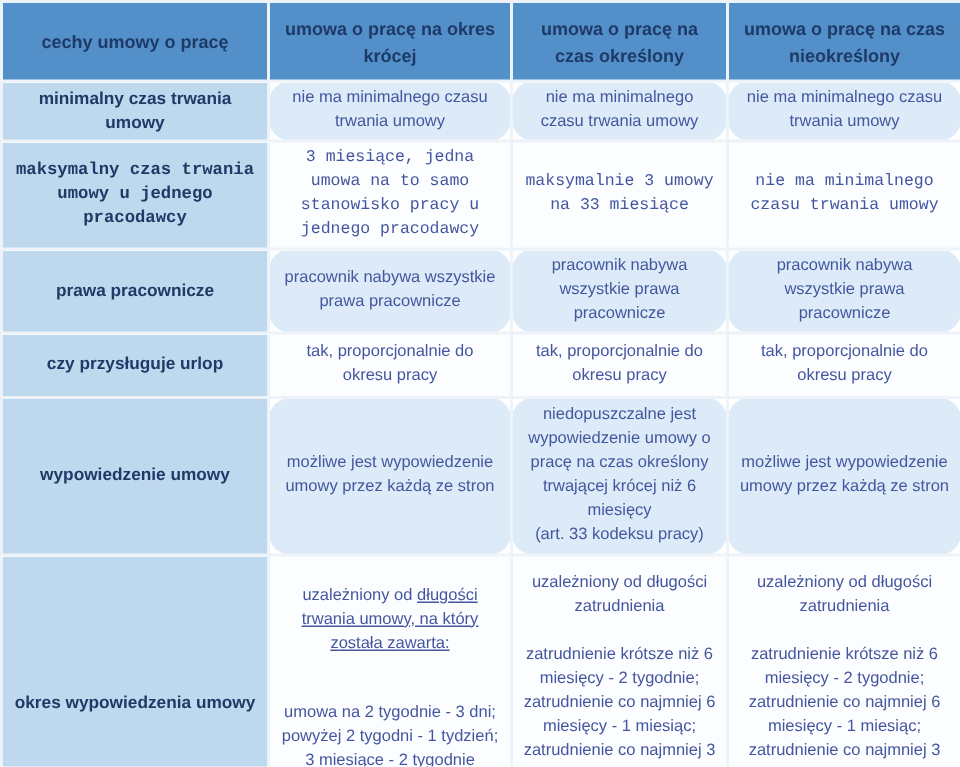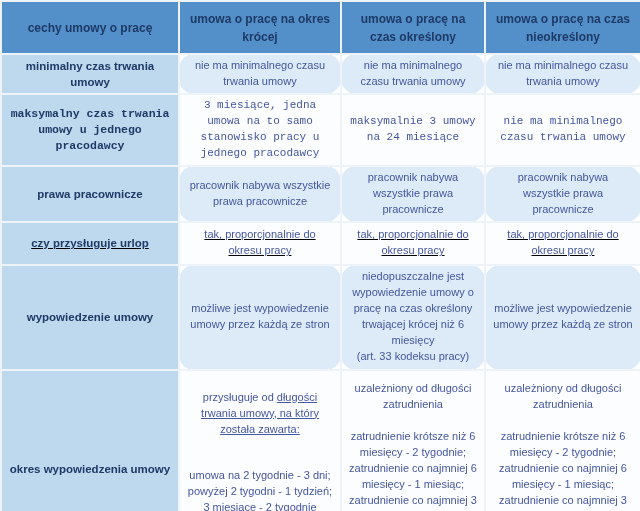--- a/index.html
+++ b/index.html
@@ -54,21 +54,21 @@
     color: var(--cell_text);
     line-height: 1.45;
     white-space: pre-line;
   }
   tbody tr.band-blue  td.cell { background: var(--band_blue); border-radius: 15px; }
   tbody tr.band-white td.cell { background: var(--band_white); }
   thead tr { height: 53px; }
   tbody tr:nth-child(1) { height: 40px; }
   tbody tr:nth-child(2) { height: 56px; font-family: Liberation Mono, monospace; }
   tbody tr:nth-child(3) { height: 48px; }
-  tbody tr:nth-child(4) { height: 43px; text-decoration: underline; }
+  tbody tr:nth-child(4) { height: 43px; }
   tbody tr:nth-child(5) { height: 105px; }
   tbody tr:nth-child(6) { height: 160px; }
   .u { text-decoration: underline; }
   .cell-body { margin-top: 15px; }
 </style>
 </head>
 <body>
 
 <table class="contract-table">
   <colgroup>
@@ -88,21 +88,21 @@
   <tbody>
     <tr class="band-blue">
       <td class="feat">minimalny czas trwania umowy</td>
       <td class="cell">nie ma minimalnego czasu trwania umowy</td>
       <td class="cell">nie ma minimalnego czasu trwania umowy</td>
       <td class="cell">nie ma minimalnego czasu trwania umowy</td>
     </tr>
     <tr class="band-white">
       <td class="feat">maksymalny czas trwania umowy u jednego pracodawcy</td>
       <td class="cell">3 miesiące, jedna umowa na to samo stanowisko pracy u jednego pracodawcy</td>
-      <td class="cell">maksymalnie 3 umowy na 24 miesiące</td>
+      <td class="cell">maksymalnie 3 umowy na 33 miesiące</td>
       <td class="cell">nie ma minimalnego czasu trwania umowy</td>
     </tr>
     <tr class="band-blue">
       <td class="feat">prawa pracownicze</td>
       <td class="cell">pracownik nabywa wszystkie prawa pracownicze</td>
       <td class="cell">pracownik nabywa wszystkie prawa pracownicze</td>
       <td class="cell">pracownik nabywa wszystkie prawa pracownicze</td>
     </tr>
     <tr class="band-white">
       <td class="feat">czy przysługuje urlop</td>
@@ -113,21 +113,21 @@
     <tr class="band-blue">
       <td class="feat">wypowiedzenie umowy</td>
       <td class="cell">możliwe jest wypowiedzenie umowy przez każdą ze stron</td>
       <td class="cell">niedopuszczalne jest wypowiedzenie umowy o pracę na czas określony trwającej krócej niż 6 miesięcy
 (art. 33 kodeksu pracy)</td>
       <td class="cell">możliwe jest wypowiedzenie umowy przez każdą ze stron</td>
     </tr>
     <tr class="band-white">
       <td class="feat">okres wypowiedzenia umowy</td>
       <td class="cell">
-        <div><span>przysługuje od </span><span class="u">długości trwania umowy, na który została zawarta:</span></div>
+        <div><span>uzależniony od </span><span class="u">długości trwania umowy, na który została zawarta:</span></div>
         <div class="cell-body">umowa na 2 tygodnie - 3 dni;
 powyżej 2 tygodni - 1 tydzień;
 3 miesiące - 2 tygodnie okresu wypowiedzenia
 - art.. 34 KP</div>
       </td>
       <td class="cell">uzależniony od długości zatrudnienia
 
 zatrudnienie krótsze niż 6 miesięcy - 2 tygodnie;
 zatrudnienie co najmniej 6 miesięcy - 1 miesiąc;
 zatrudnienie co najmniej 3 lata - 3 miesiące okresu wypowiedzenia

